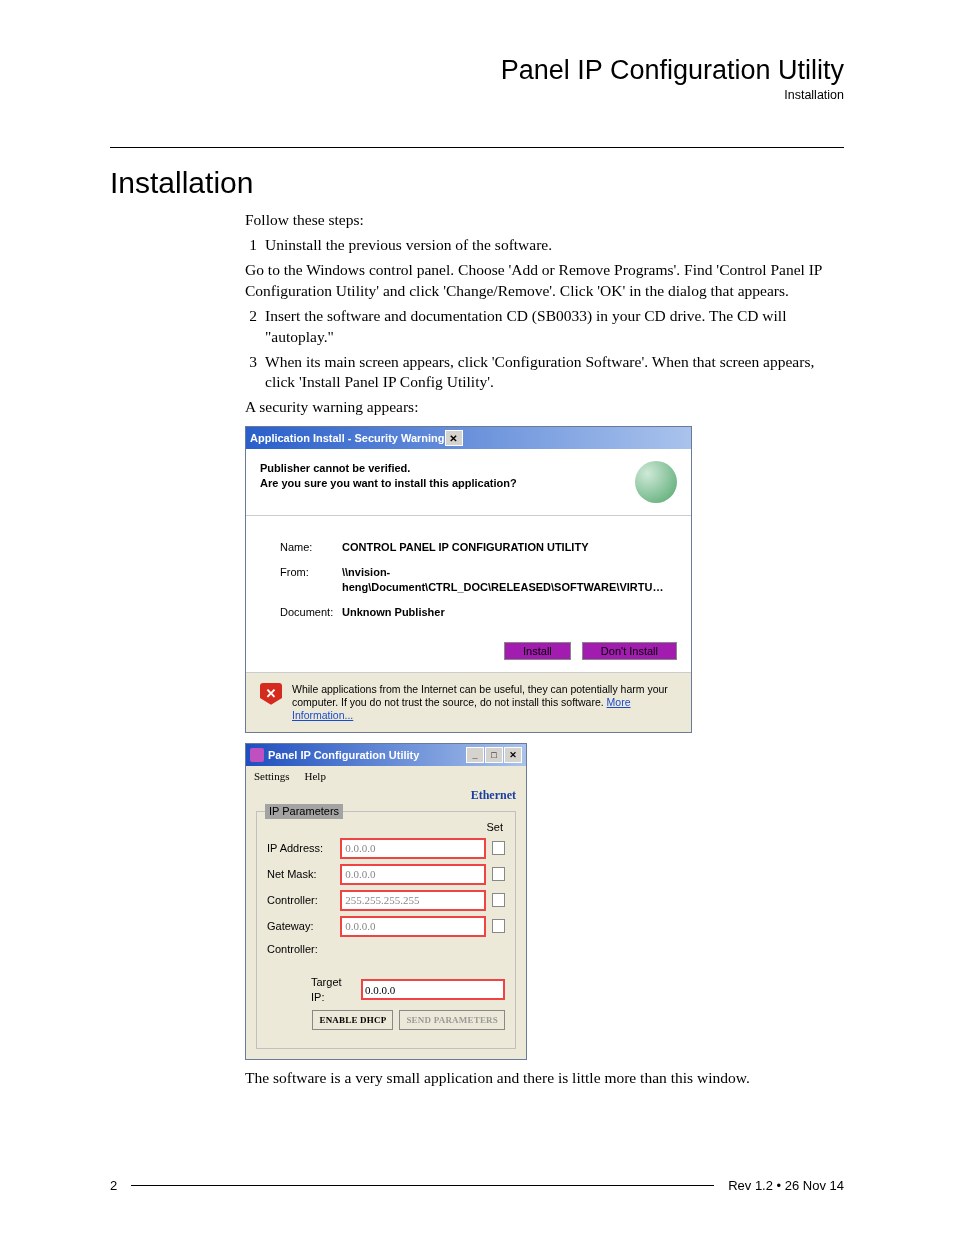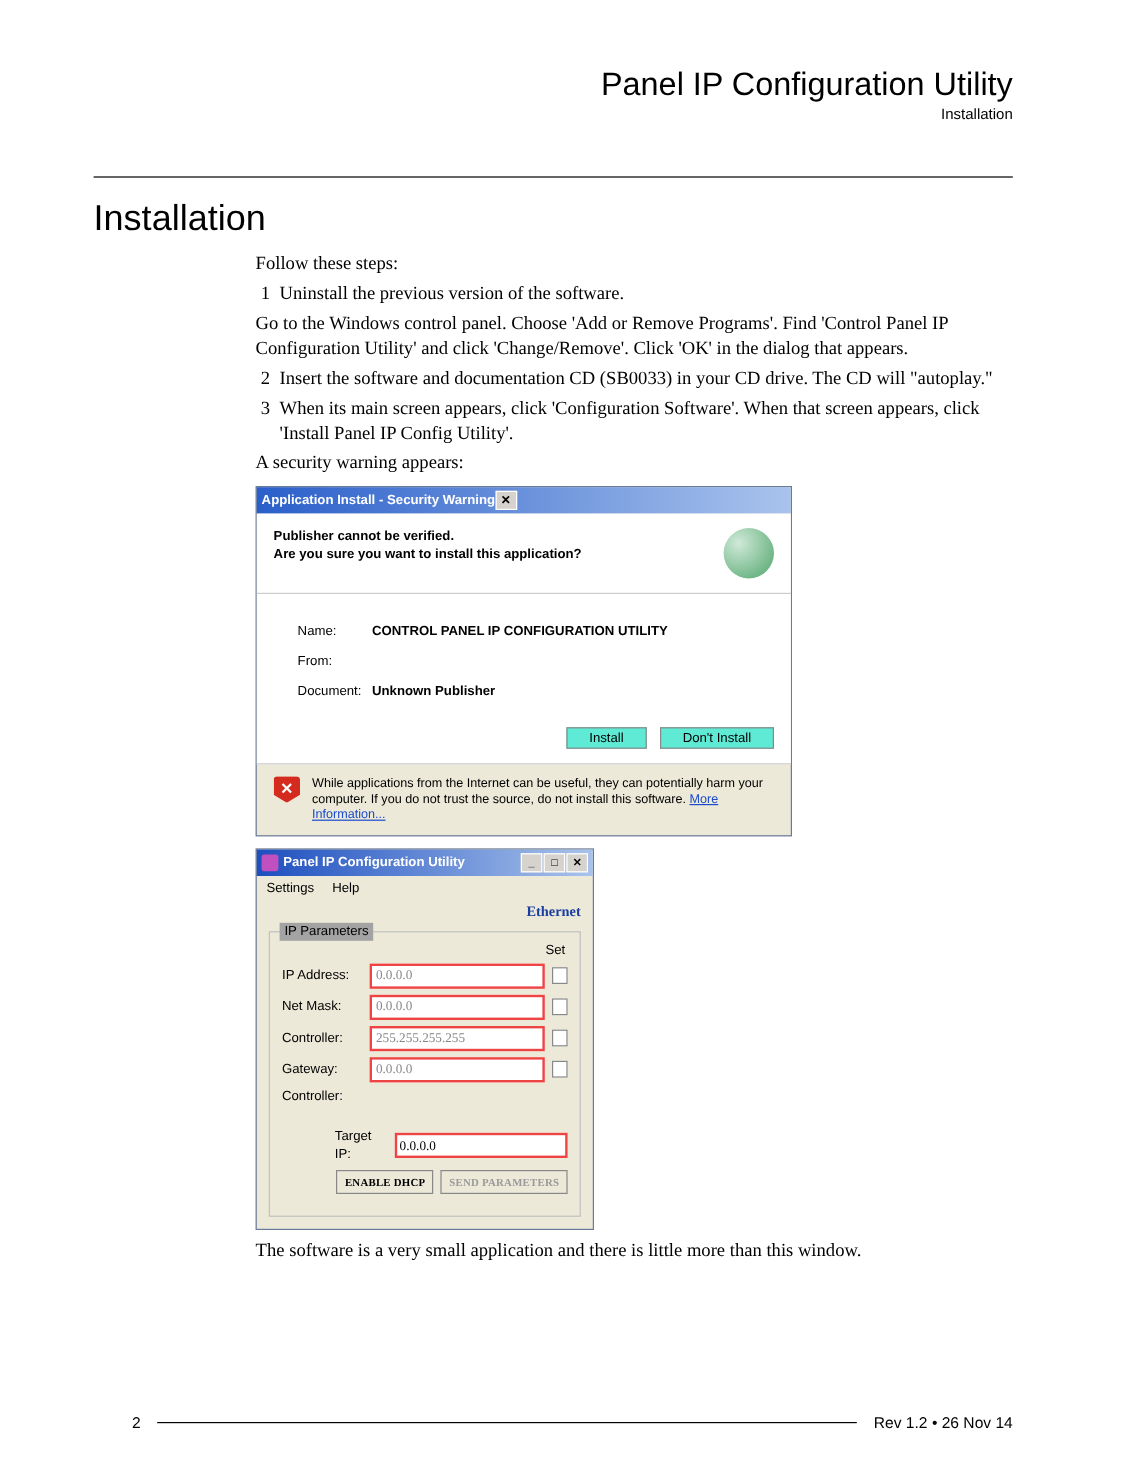--- a/index.html
+++ b/index.html
@@ -4,21 +4,21 @@
 <style>
   body {
     margin: 0;
     padding: 0;
     background: #ffffff;
     font-family: "Times New Roman", serif;
     color: #000;
     width: 954px;
   }
   .page {
-    padding: 55px 110px 40px 78px;
+    padding: 55px 110px 40px 110px;
     box-sizing: border-box;
     min-height: 1235px;
     position: relative;
   }
   .header {
     text-align: right;
     margin-bottom: 45px;
   }
   .header h1 {
     font-family: "Segoe UI", "Myriad Pro", sans-serif;
@@ -102,21 +102,21 @@
     background:#fff;
     padding:14px 14px 6px 34px;
   }
   .dlg .mid .row{display:flex;margin:10px 0;}
   .dlg .mid .lbl{width:62px;}
   .dlg .mid .val{font-weight:bold;flex:1;}
   .dlg .mid .val.nb{font-weight:normal;}
   .dlg .btns{background:#fff;padding:6px 14px 12px 14px;text-align:right;border-bottom:1px solid #ccc;}
   .dlg button.win{
     font-family:Tahoma,sans-serif;font-size:11px;
-    padding:2px 18px;background:#5eead4;
+    padding:2px 18px;background:#a21caf;
     border:1px solid #888;margin-left:8px;
   }
   .dlg .bottom{
     padding:10px 14px;display:flex;gap:10px;align-items:flex-start;
   }
   .dlg .shield{
     width:22px;height:22px;background:#d52b1e;border-radius:3px 3px 6px 6px;
     position:relative;flex-shrink:0;
     clip-path: polygon(50% 100%, 0 70%, 0 0, 100% 0, 100% 70%);
     display:flex;align-items:center;justify-content:center;
@@ -138,21 +138,21 @@
     background:linear-gradient(to right,#1e4fbf,#a9c3ec);
     color:#fff;font-weight:bold;
     padding:3px 4px;display:flex;align-items:center;justify-content:space-between;
     font-size:11px;
   }
   .ipwin .title .left{display:flex;align-items:center;gap:4px;}
   .ipwin .title .ico{width:14px;height:14px;background:#c050c0;border-radius:2px;}
   .ipwin .title .winbtns{display:flex;gap:1px;}
   .ipwin .title .wb{width:16px;height:14px;background:#d6d3ce;border:1px solid #fff;color:#000;display:flex;align-items:center;justify-content:center;font-size:9px;font-weight:bold;}
   .ipwin .menu{padding:3px 8px;font-size:11px;}
-  .ipwin .menu span{margin-right:12px;}
+  .ipwin .menu span{margin-right:12px;font-family:Liberation Serif, serif;}
   .ipwin .ethbar{text-align:right;padding:0 10px 4px 10px;}
   .ipwin .ethbar .eth{font-family:Tahoma;font-weight:bold;color:#1a3ea0;font-size:12px;}
   .ipwin .grp{
     border:1px solid #c0c0c0;margin:4px 10px 10px 10px;
     padding:8px 10px 12px 10px;position:relative;
   }
   .ipwin .grp .legend{
     position:absolute;top:-8px;left:8px;background:#a3a3a3;padding:0 4px;font-size:11px;
   }
   .ipwin .fr{display:flex;align-items:center;margin:5px 0;gap:6px;}
@@ -226,20 +226,21 @@
         </div>
         <div class="globe"></div>
       </div>
       <div class="mid">
         <div class="row">
           <div class="lbl">Name:</div>
           <div class="val">CONTROL PANEL IP CONFIGURATION UTILITY</div>
         </div>
         <div class="row">
           <div class="lbl">From:</div>
+          <div class="val nb" style="font-weight:bold">\\nvision-heng\Document\CTRL_DOC\RELEASED\SOFTWARE\VIRTU…</div>
         </div>
         <div class="row">
           <div class="lbl">Document:</div>
           <div class="val">Unknown Publisher</div>
         </div>
       </div>
       <div class="btns">
         <button class="win">Install</button>
         <button class="win">Don't Install</button>
       </div>

